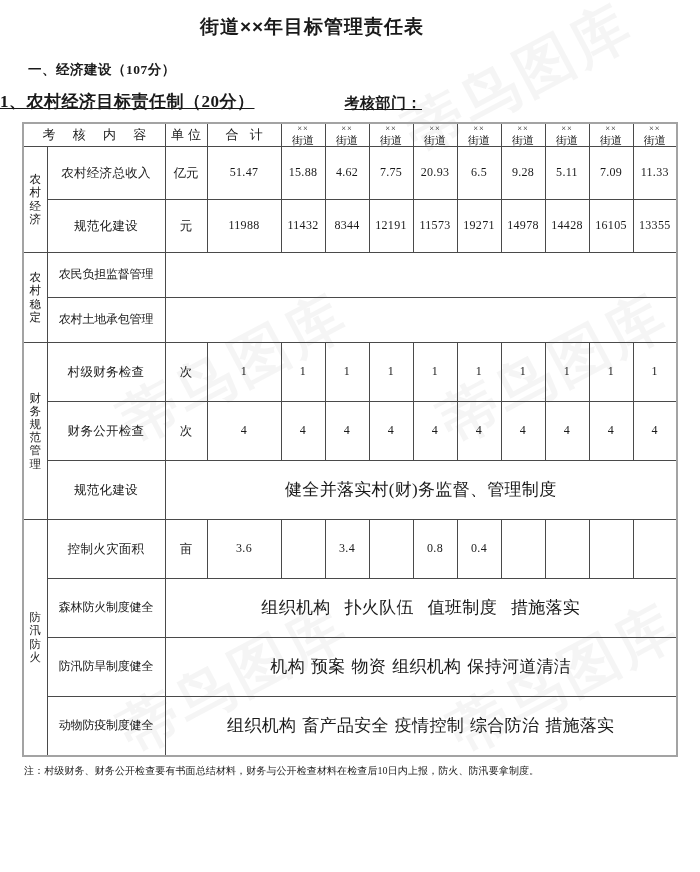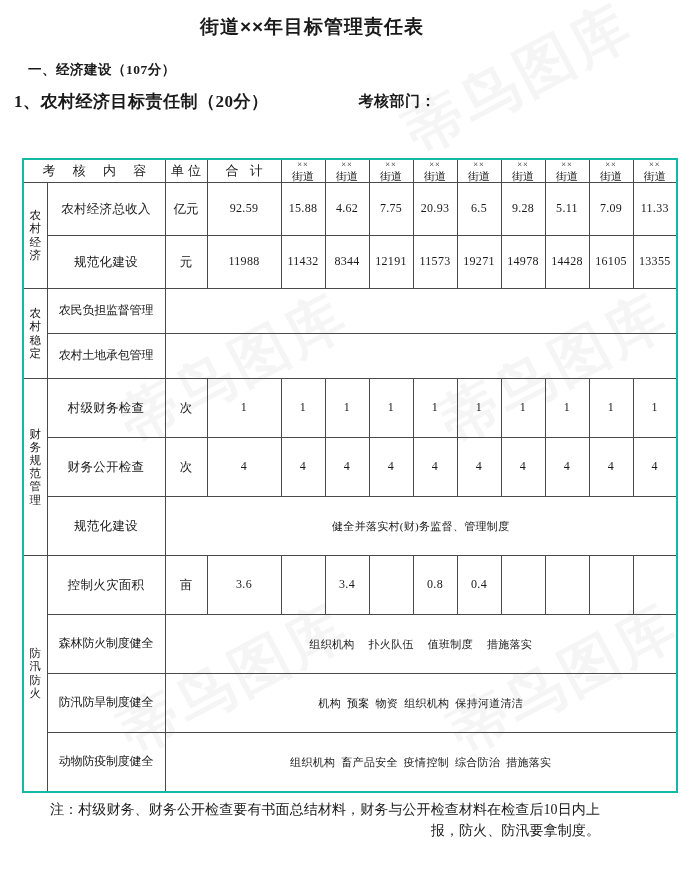--- a/index.html
+++ b/index.html
@@ -61,24 +61,25 @@
   }
   .section-line-1 {
     font-size: 13.5px;
     font-weight: bold;
     padding-left: 28px;
     padding-top: 22px;
     letter-spacing: 0.5px;
   }
   .section-row-2 {
     display: flex;
-    align-items: center;
-    padding-left: 14px;
+    align-items: flex-end;
+    padding-left: 0;
     padding-top: 11px;
     padding-bottom: 9px;
+    text-decoration: underline;
   }
   .section-line-2 {
     font-size: 17px;
     font-weight: bold;
     letter-spacing: 0.5px;
   }
   .dept-label {
     font-size: 15px;
     font-weight: bold;
     margin-left: 90px;
@@ -100,22 +101,21 @@
     border: 1px solid #4a4a4a;
     padding: 0;
     text-align: center;
     vertical-align: middle;
     font-weight: normal;
     line-height: 1.15;
     overflow: hidden;
   }
   
   table.sheet {
-    border: 2px solid #14b8a6;
-    margin-top: 36px;
+    border: 2px solid #a3a3a3;
   }
   .grp-div { border-top: 1.8px solid #3a3a3a !important; }
 
   
   col.c-cat   { width: 24px; }
   col.c-item  { width: 118px; }
   col.c-unit  { width: 42px; }
   col.c-total { width: 74px; }
   col.c-st    { width: 44px; }
 
@@ -152,36 +152,35 @@
   .item-cell {
     font-size: 12.5px;
     letter-spacing: 0.3px;
   }
   .item-cell.tight { font-size: 12px; letter-spacing: -0.2px; font-family: Liberation Serif, serif; }
 
   .num-cell { font-size: 12px; letter-spacing: 0.3px; }
   .unit-cell { font-size: 12.5px; }
 
   .merged-text {
-    font-size: 11px;
+    font-size: 17px;
     letter-spacing: 0.3px;
   }
   .merged-text .gap { display: inline-block; width: 14px; }
   .merged-text.narrow .gap { width: 6px; }
   .r-tall  td { height: 52px; }
   .r-mid   td { height: 44px; }
   .r-big   td { height: 58px; }
 
   
   .note {
     padding: 7px 24px 0 24px;
-    font-size: 14px;
+    font-size: 10px;
     line-height: 1.45;
     letter-spacing: 0.1px;
-    text-align: right;
   }
 </style>
 </head>
 <body>
 
 <div id="watermark">
   <div class="wm w1">蒂鸟图库</div>
   <div class="wm w2">蒂鸟图库</div>
   <div class="wm w3">蒂鸟图库</div>
   <div class="wm w4">蒂鸟图库</div>
@@ -262,21 +261,21 @@
       <tbody id="table-body">
           <tr class="r-tall">
             <td rowspan="2" class="cat-cell">
               <span>农</span>
               <span>村</span>
               <span>经</span>
               <span>济</span>
             </td>
             <td class="item-cell">农村经济总收入</td>
             <td class="unit-cell">亿元</td>
-            <td class="num-cell">92.59</td>
+            <td class="num-cell">51.47</td>
             <td class="num-cell">15.88</td>
             <td class="num-cell">4.62</td>
             <td class="num-cell">7.75</td>
             <td class="num-cell">20.93</td>
             <td class="num-cell">6.5</td>
             <td class="num-cell">9.28</td>
             <td class="num-cell">5.11</td>
             <td class="num-cell">7.09</td>
             <td class="num-cell">11.33</td>
           </tr>

